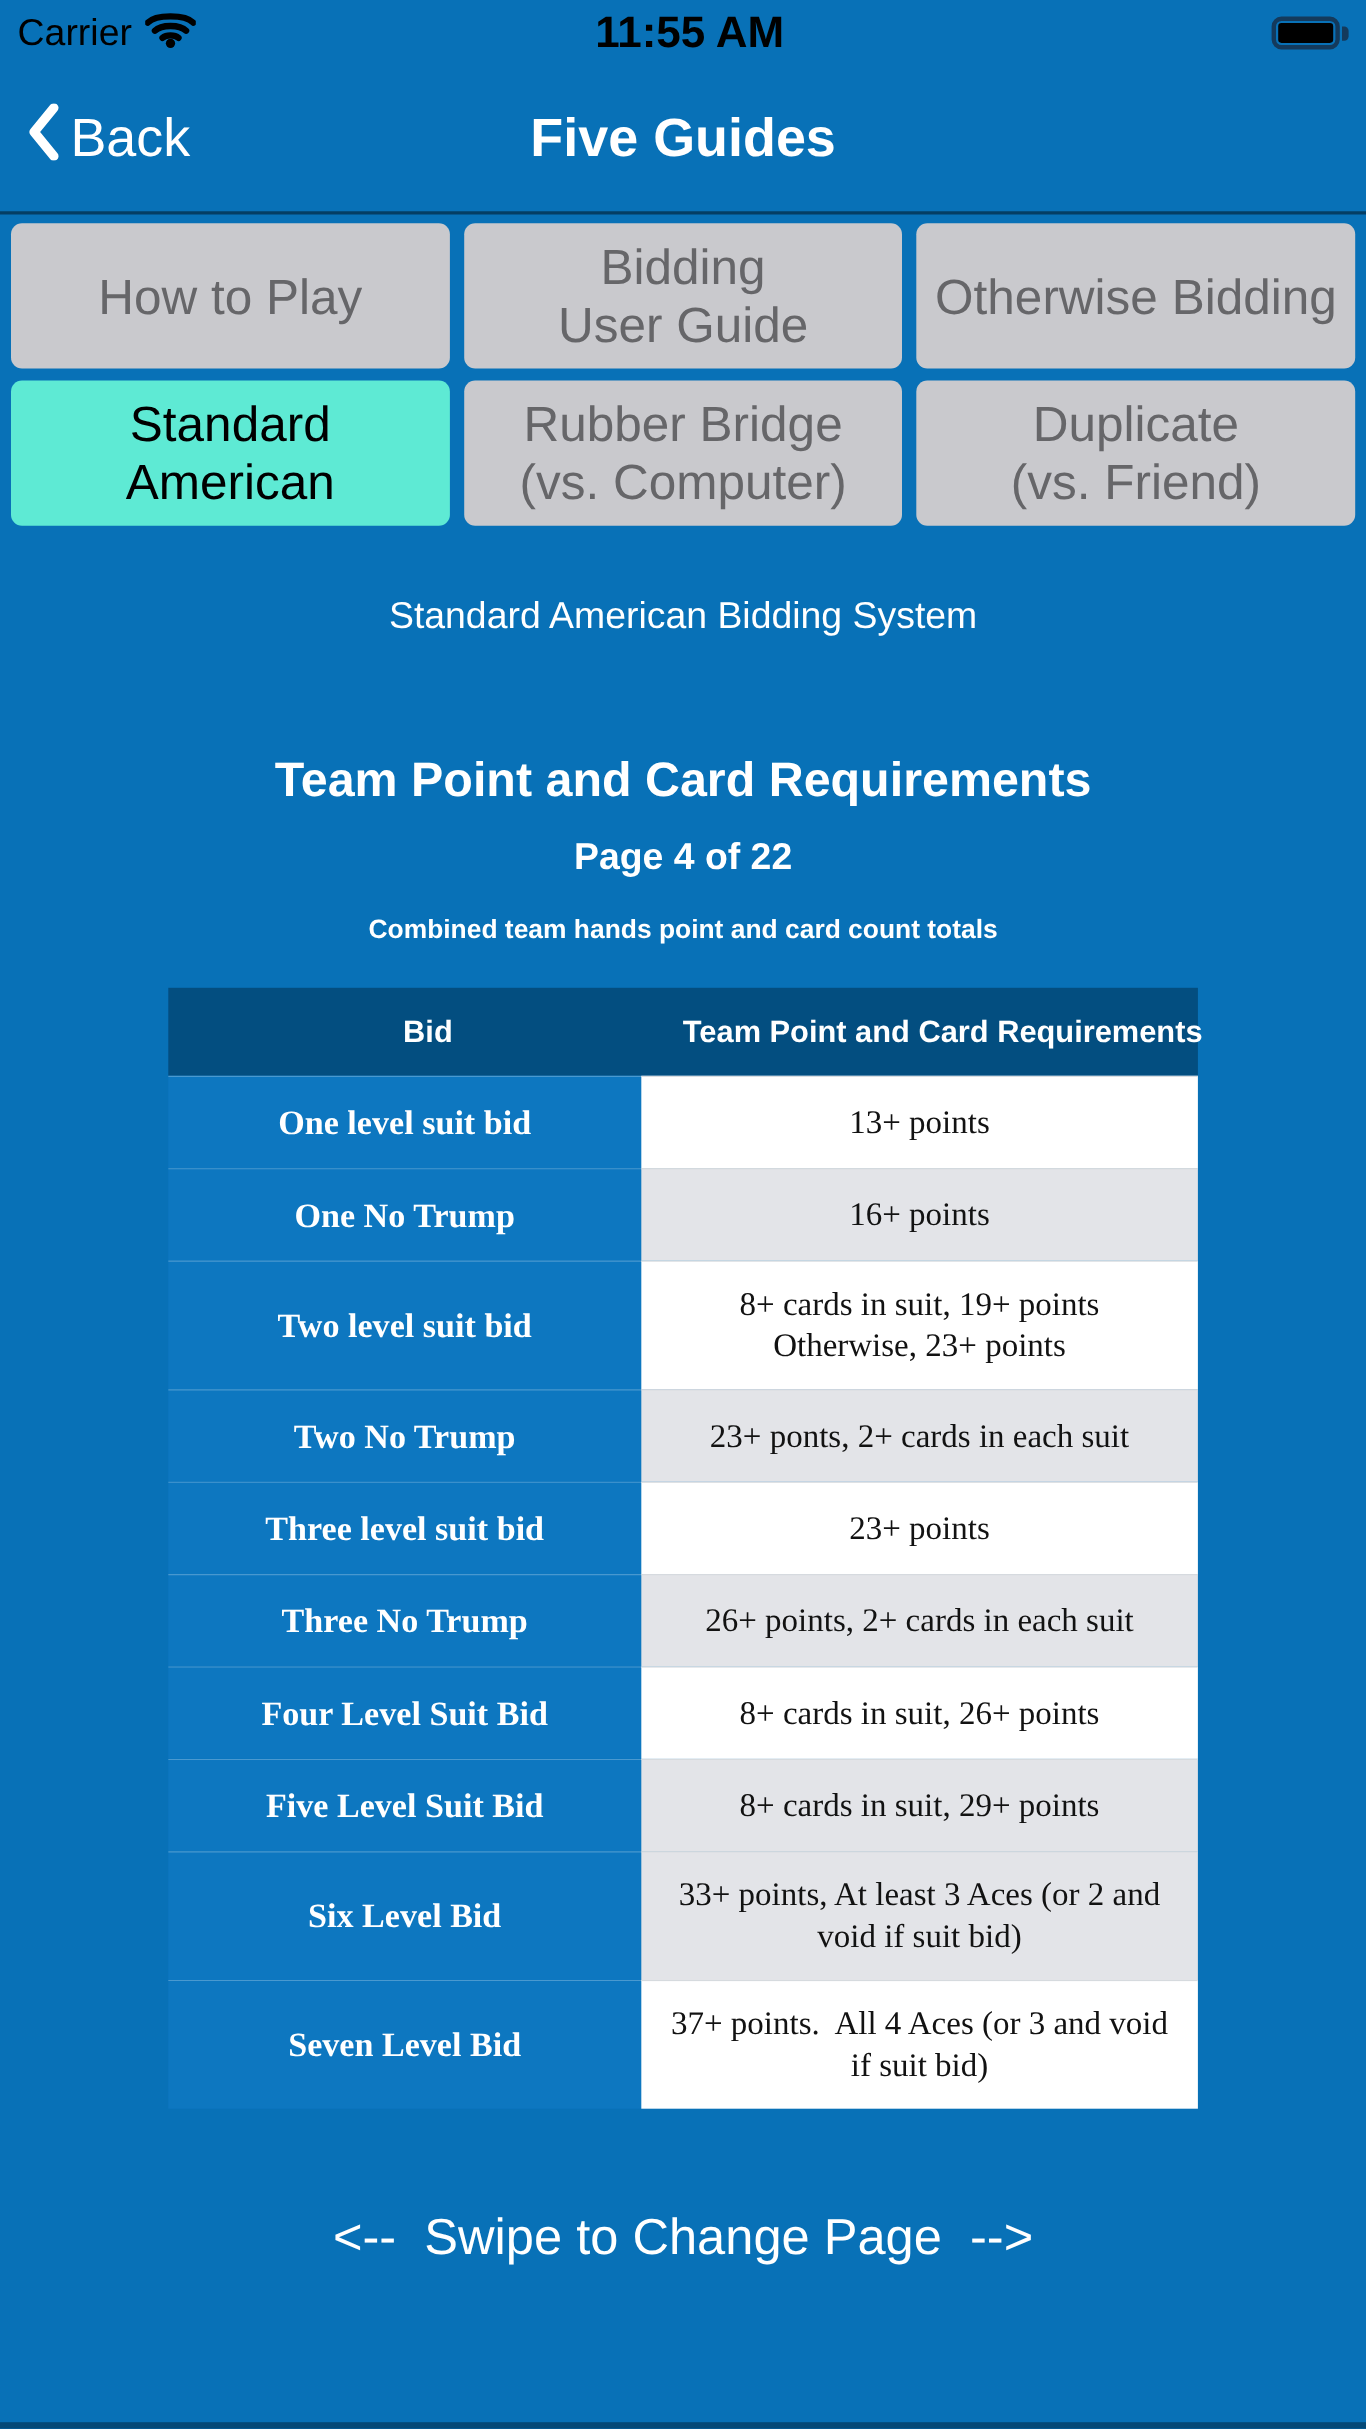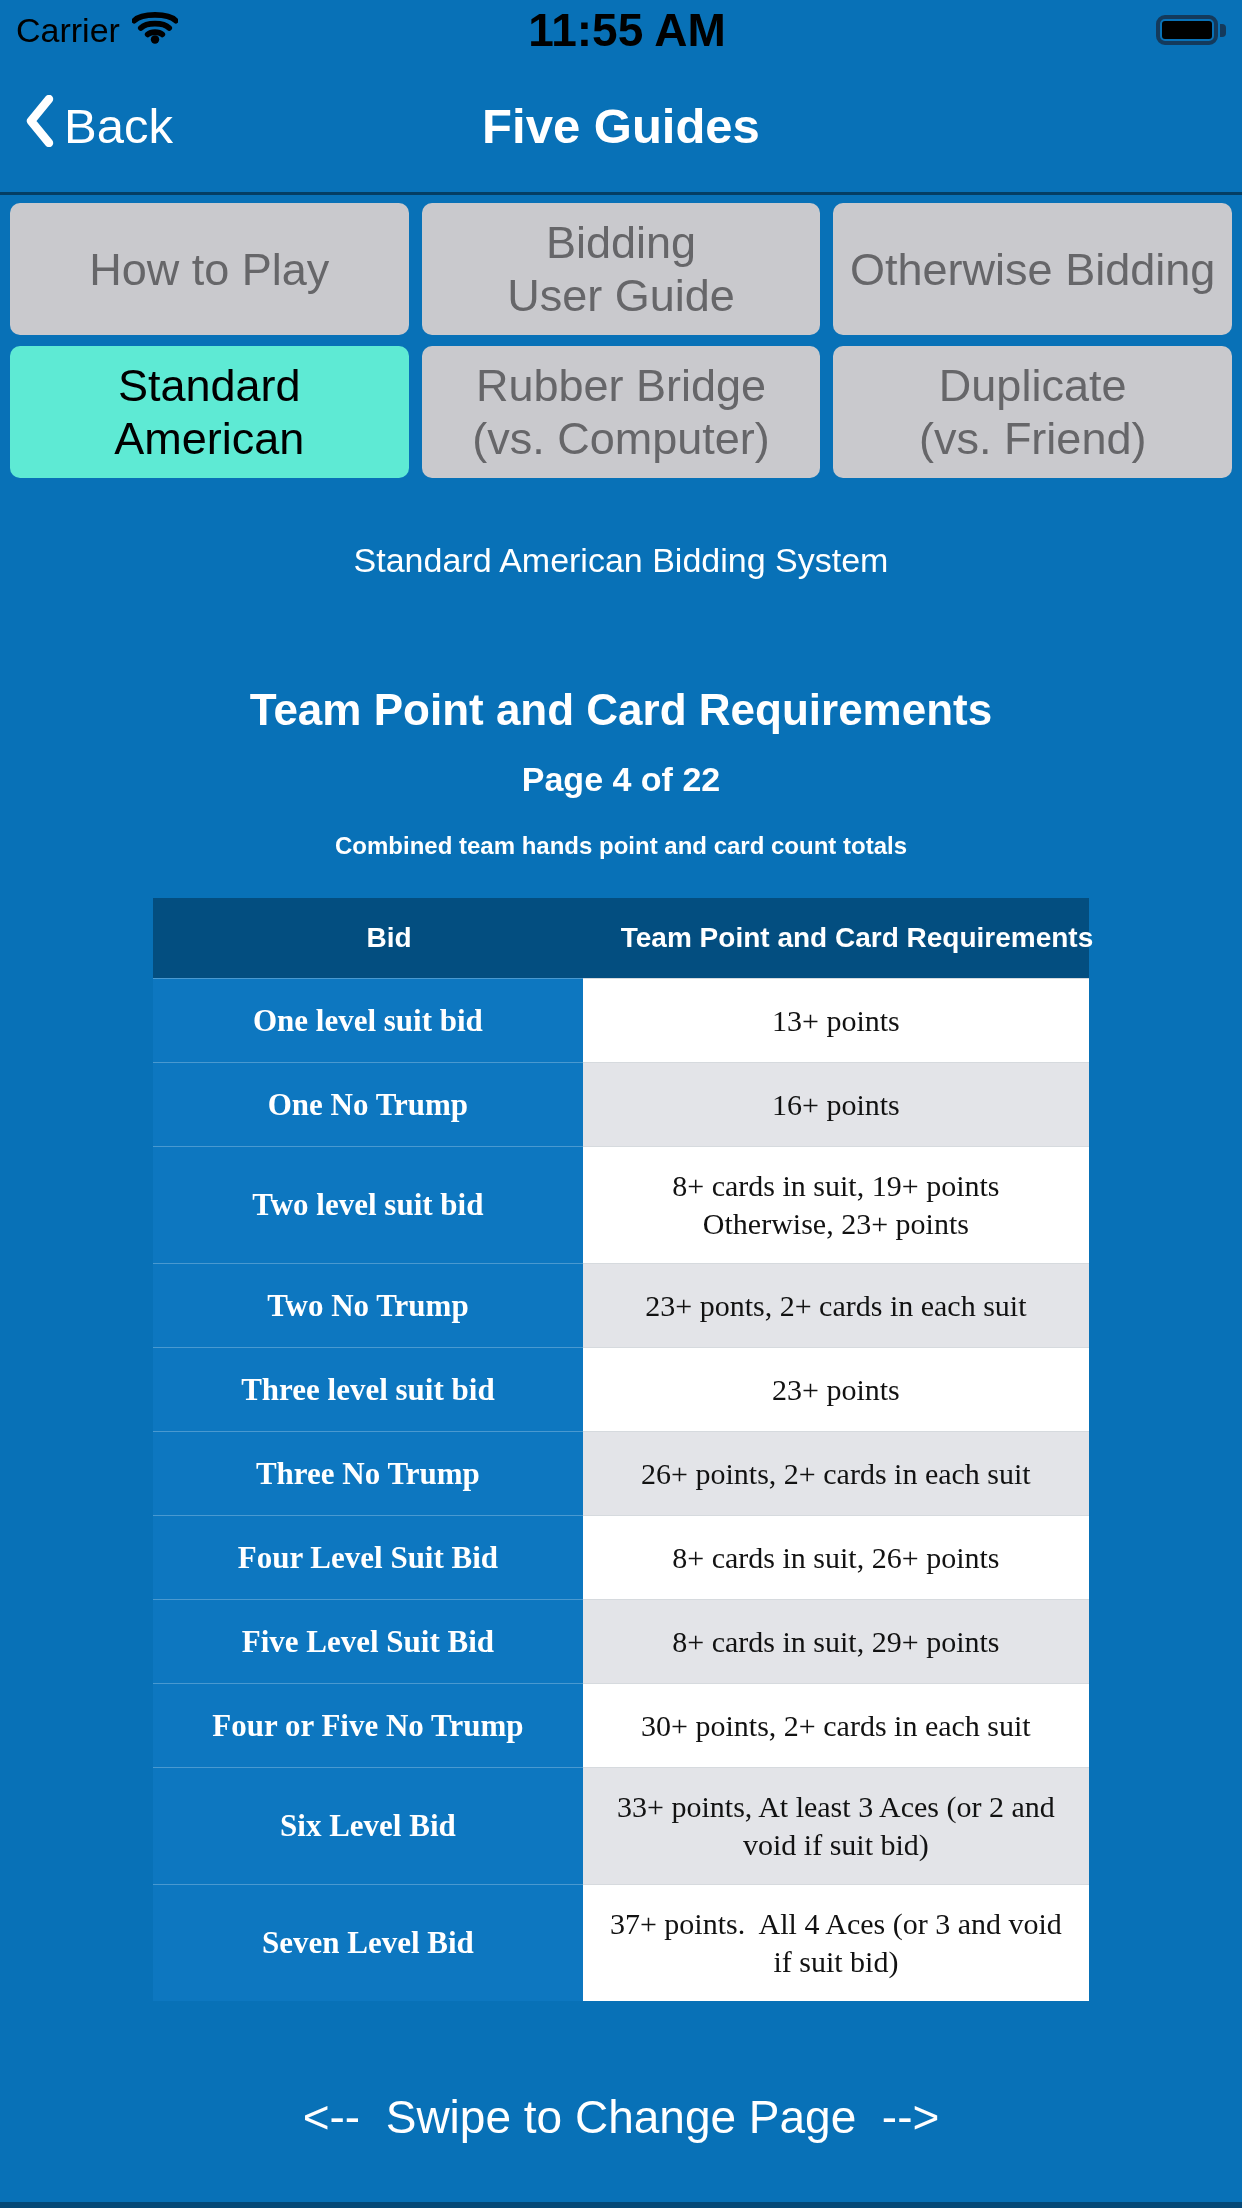--- a/index.html
+++ b/index.html
@@ -10,21 +10,21 @@
     -webkit-font-smoothing:antialiased;
   }
   .phone{position:relative;width:1242px;height:2208px;background:#0871b7;overflow:hidden;}
 
   
   .status-bar{
     height:60px;display:flex;align-items:center;justify-content:space-between;
     padding:0 16px;box-sizing:border-box;color:#000;
   }
   .sb-left{display:flex;align-items:center;gap:12px;font-size:34px;color:#000;}
-  .sb-time{position:absolute;left:0;right:0;text-align:center;font-size:46px;font-weight:700;color:#000;pointer-events:none;margin-left:12px;}
+  .sb-time{position:absolute;left:0;right:0;text-align:center;font-size:40px;font-weight:700;color:#000;pointer-events:none;margin-left:12px;}
   .battery{position:relative;display:flex;align-items:center;}
   .batt-shell{width:62px;height:30px;border:4px solid #143a5c;border-radius:9px;box-sizing:border-box;background:transparent;display:flex;align-items:center;}
   .batt-fill{margin:2px;width:46px;height:18px;background:#000;border-radius:3px;flex:1;}
   .batt-nub{width:6px;height:13px;background:#143a5c;border-radius:0 4px 4px 0;margin-left:2px;}
 
   
   .nav-bar{
     position:relative;height:132px;display:flex;align-items:center;
     border-bottom:3px solid rgba(0,0,0,0.45);
   }
@@ -173,24 +173,20 @@
     <div class="trow">
       <div class="td bid">Four Level Suit Bid</div>
       <div class="td req">8+ cards in suit, 26+ points</div>
     </div>
 
     <div class="trow alt">
       <div class="td bid">Five Level Suit Bid</div>
       <div class="td req">8+ cards in suit, 29+ points</div>
     </div>
 
-    <div class="trow">
-      <div class="td bid">Four or Five No Trump</div>
-      <div class="td req">30+ points, 2+ cards in each suit</div>
-    </div>
 
     <div class="trow alt">
       <div class="td bid">Six Level Bid</div>
       <div class="td req">33+ points, At least 3 Aces (or 2 and void if suit bid)</div>
     </div>
 
     <div class="trow">
       <div class="td bid">Seven Level Bid</div>
       <div class="td req">37+ points.  All 4 Aces (or 3 and void if suit bid)</div>
     </div>

